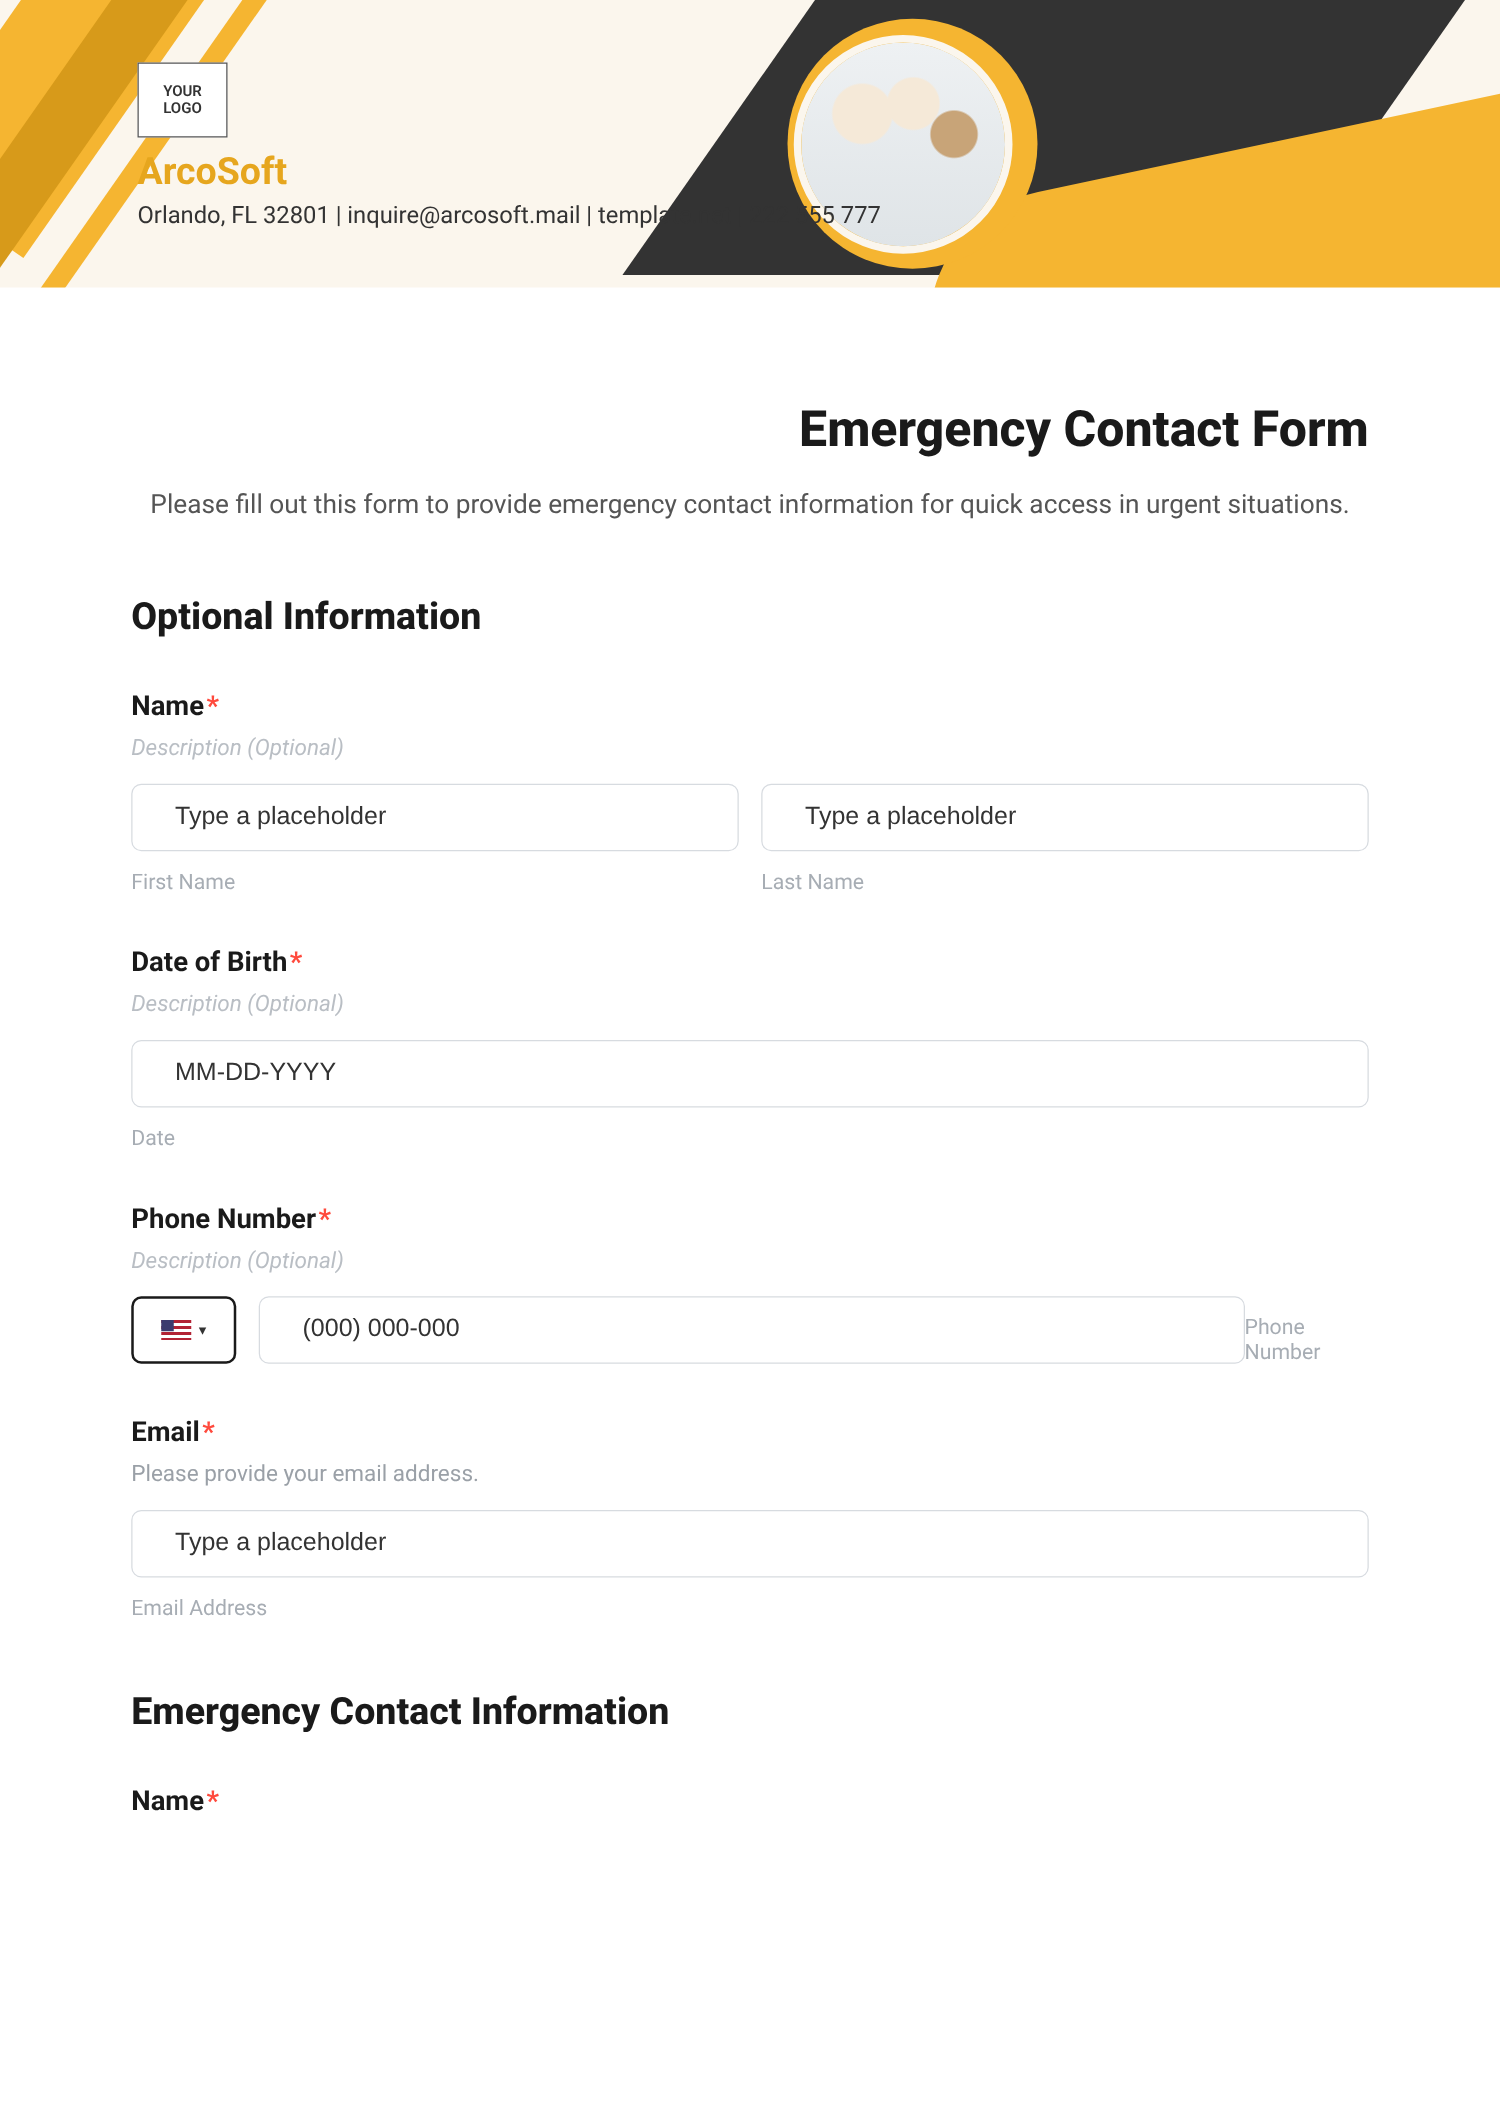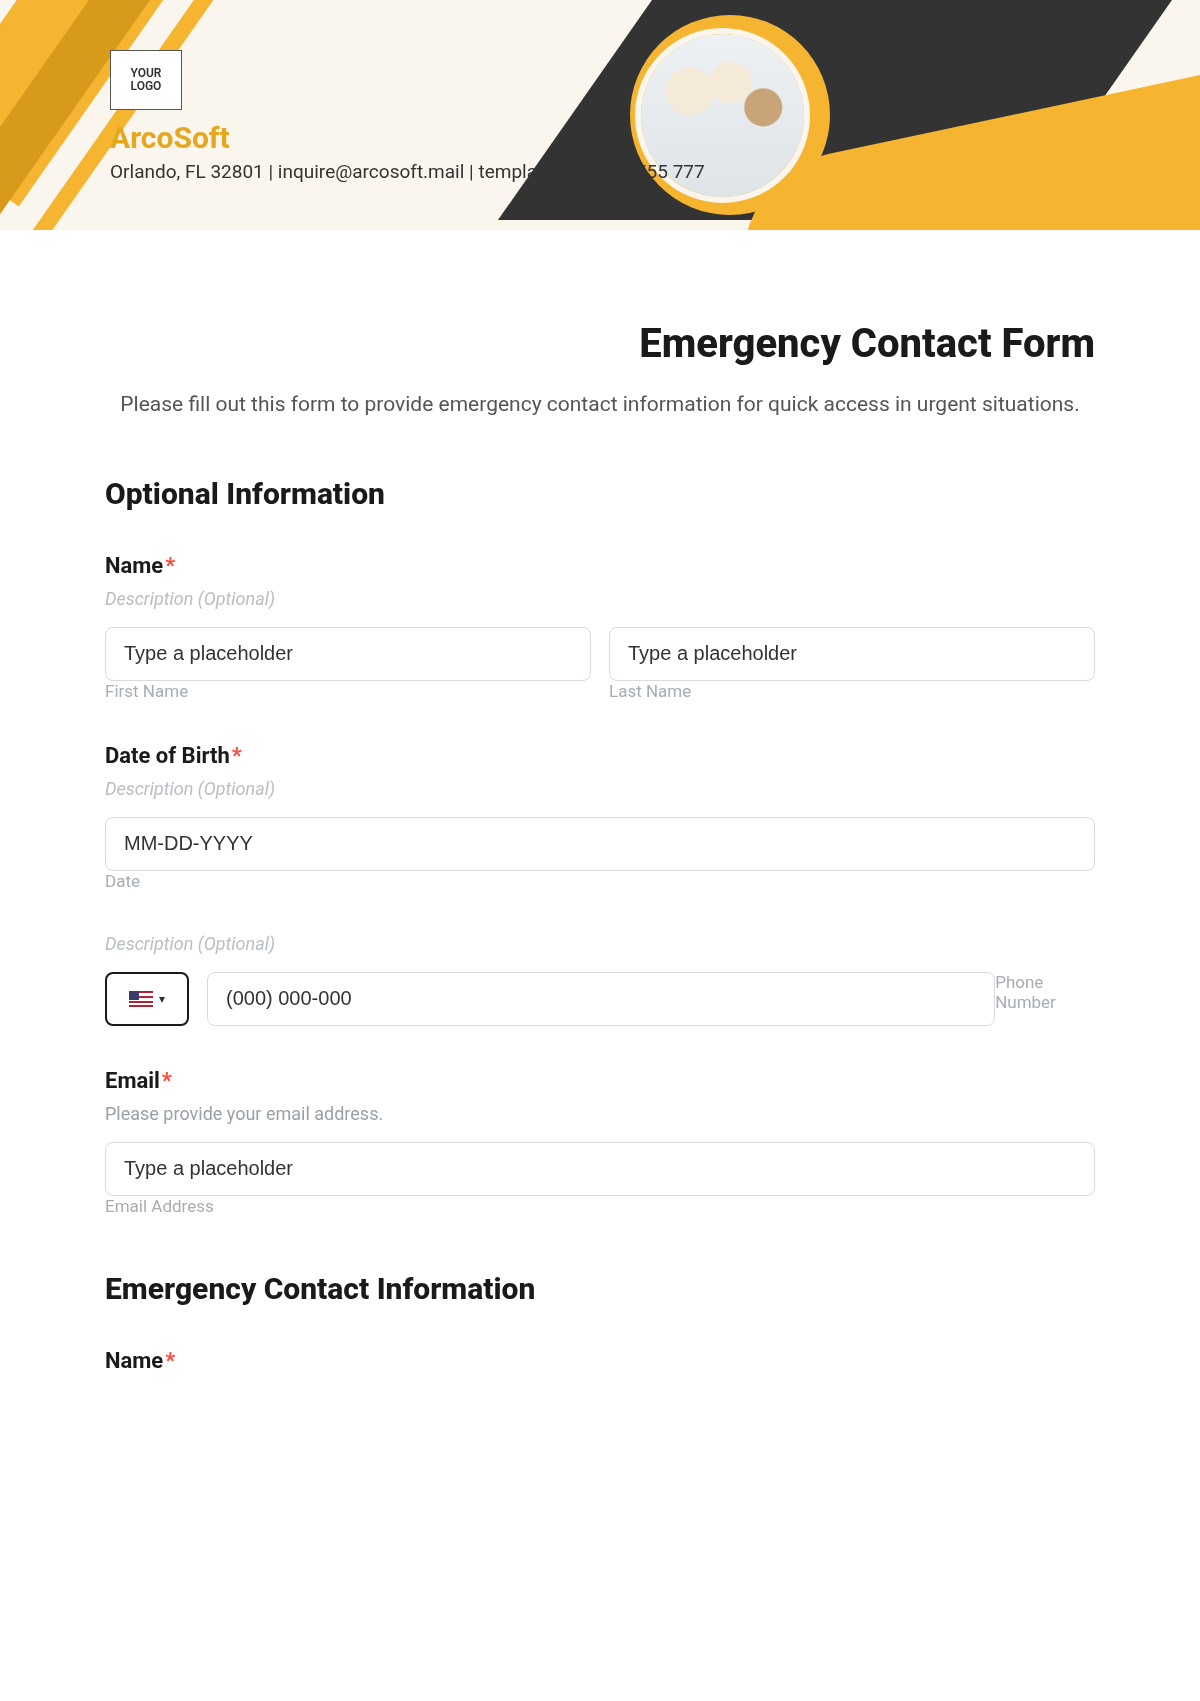--- a/index.html
+++ b/index.html
@@ -88,25 +88,25 @@
   .field-label{ font-size:22px; font-weight:700; }
   .req        { color:#ff4a3d; margin-left:2px; }
   .desc       { font-size:18px; font-style:italic; color:#b9bec4; margin-top:10px; }
   .desc.plain { font-style:normal; color:#9aa0a7; }
   .row        { display:flex; gap:18px; margin-top:18px; }
   .col        { flex:1; display:flex; flex-direction:column; }
 
   .input {
     width:100%; height:54px;
     border:1px solid #d7dbe0; border-radius:8px;
-    padding:0 18px; font-size:20px; color:#333;
+    padding:0 34px; font-size:20px; color:#333;
     background:#fff;
   }
   .input::placeholder { color:#333; }
-  .sublabel { font-size:17px; color:#a7adb4; margin-top:0; }
+  .sublabel { font-size:17px; color:#a7adb4; margin-top:15px; }
 
   .phone-row { display:flex; gap:18px; margin-top:18px; align-items:flex-start; }
   .cc-box {
     width:84px; height:54px; border:2px solid #1a1a1a; border-radius:8px;
     display:flex; align-items:center; justify-content:center; gap:6px;
     background:#fff;
   }
   .flag { width:24px; height:16px; background:linear-gradient(180deg,#b22234 0 15%,#fff 15% 30%,#b22234 30% 45%,#fff 45% 60%,#b22234 60% 75%,#fff 75% 90%,#b22234 90% 100%); position:relative;}
   .flag::before{content:"";position:absolute;left:0;top:0;width:10px;height:9px;background:#3c3b6e;}
   .chev { font-size:12px; color:#333; }
@@ -162,20 +162,23 @@
     <div class="desc">Description (Optional)</div>
     <div class="row">
       <div class="col">
         <input class="input" placeholder="MM-DD-YYYY" style="">
         <div class="sublabel">Date</div>
       </div>
     </div>
   </div>
 
   <div class="field">
+    <div class="field-label">
+      <span>Phone Number</span><span class="req">*</span>
+    </div>
     <div class="desc">Description (Optional)</div>
     <div class="phone-row">
       <div class="cc-box">
         <span class="flag"></span>
         <span class="chev">▾</span>
       </div>
       <div class="phone-col">
         <input class="input" placeholder="(000) 000-000" style="">
         <div class="sublabel">Phone Number</div>
       </div>

